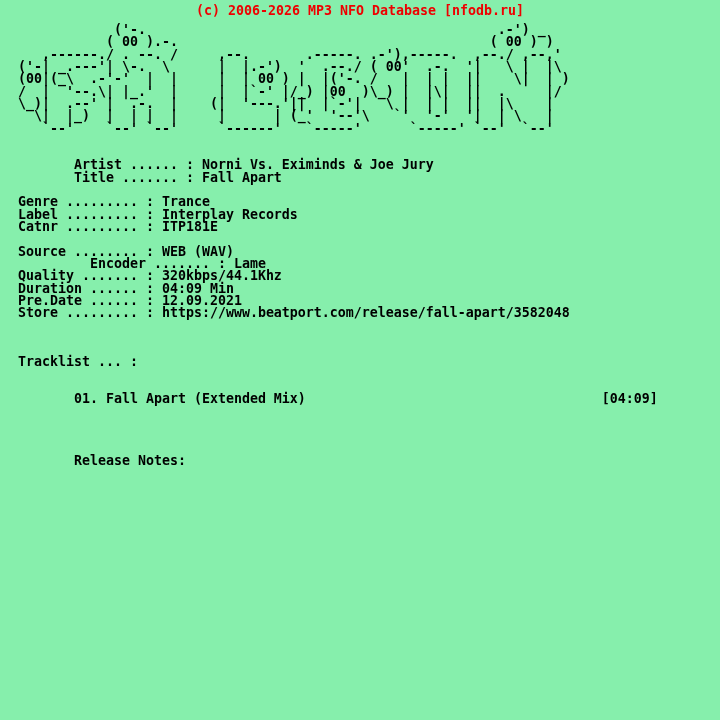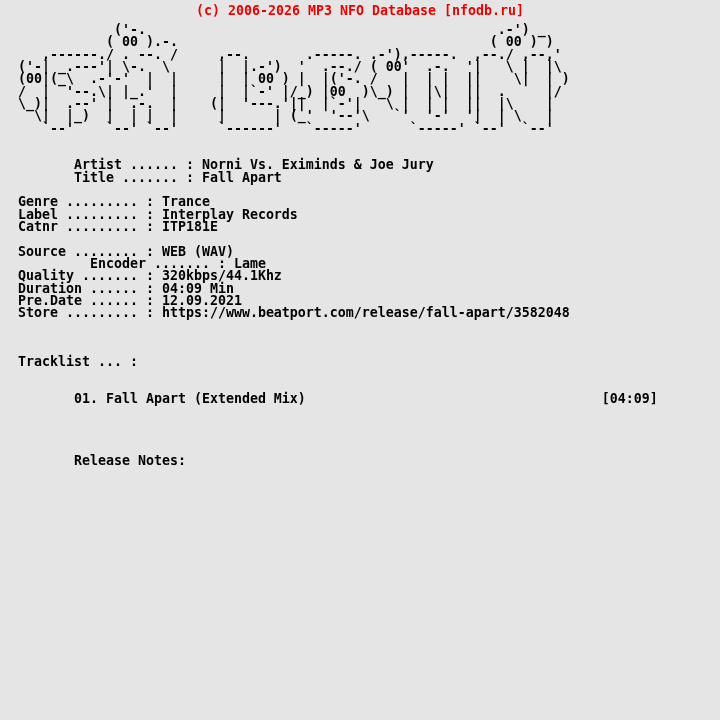--- a/index.html
+++ b/index.html
@@ -4,21 +4,21 @@
 <style>
   html, body {
     margin: 0;
     padding: 0;
     background: #ffffff;
   }
   .page {
     position: relative;
     width: 720px;
     height: 720px;
-    background: #e5e5e5;
+    background: #86efac;
     overflow: hidden;
     font-family: "DejaVu Sans Mono", "Liberation Mono", monospace;
   }
   .nfo-header {
     position: absolute;
     top: 4px;
     left: 0;
     width: 720px;
     text-align: center;
     font-family: "DejaVu Sans Mono", "Liberation Mono", monospace;

